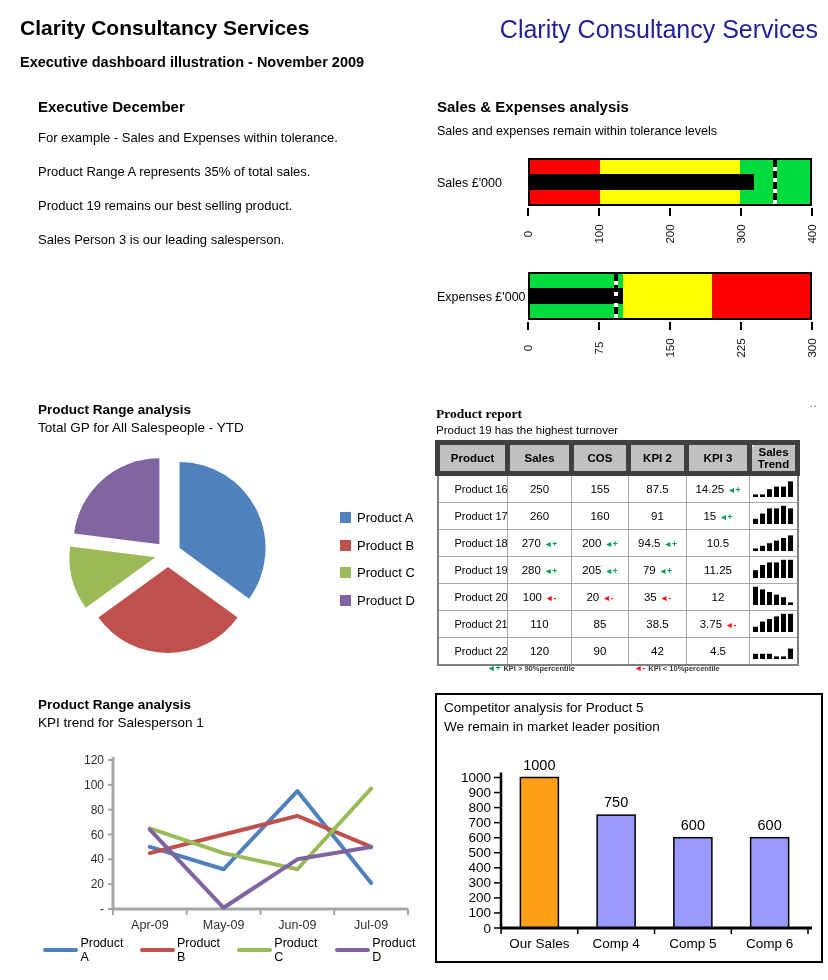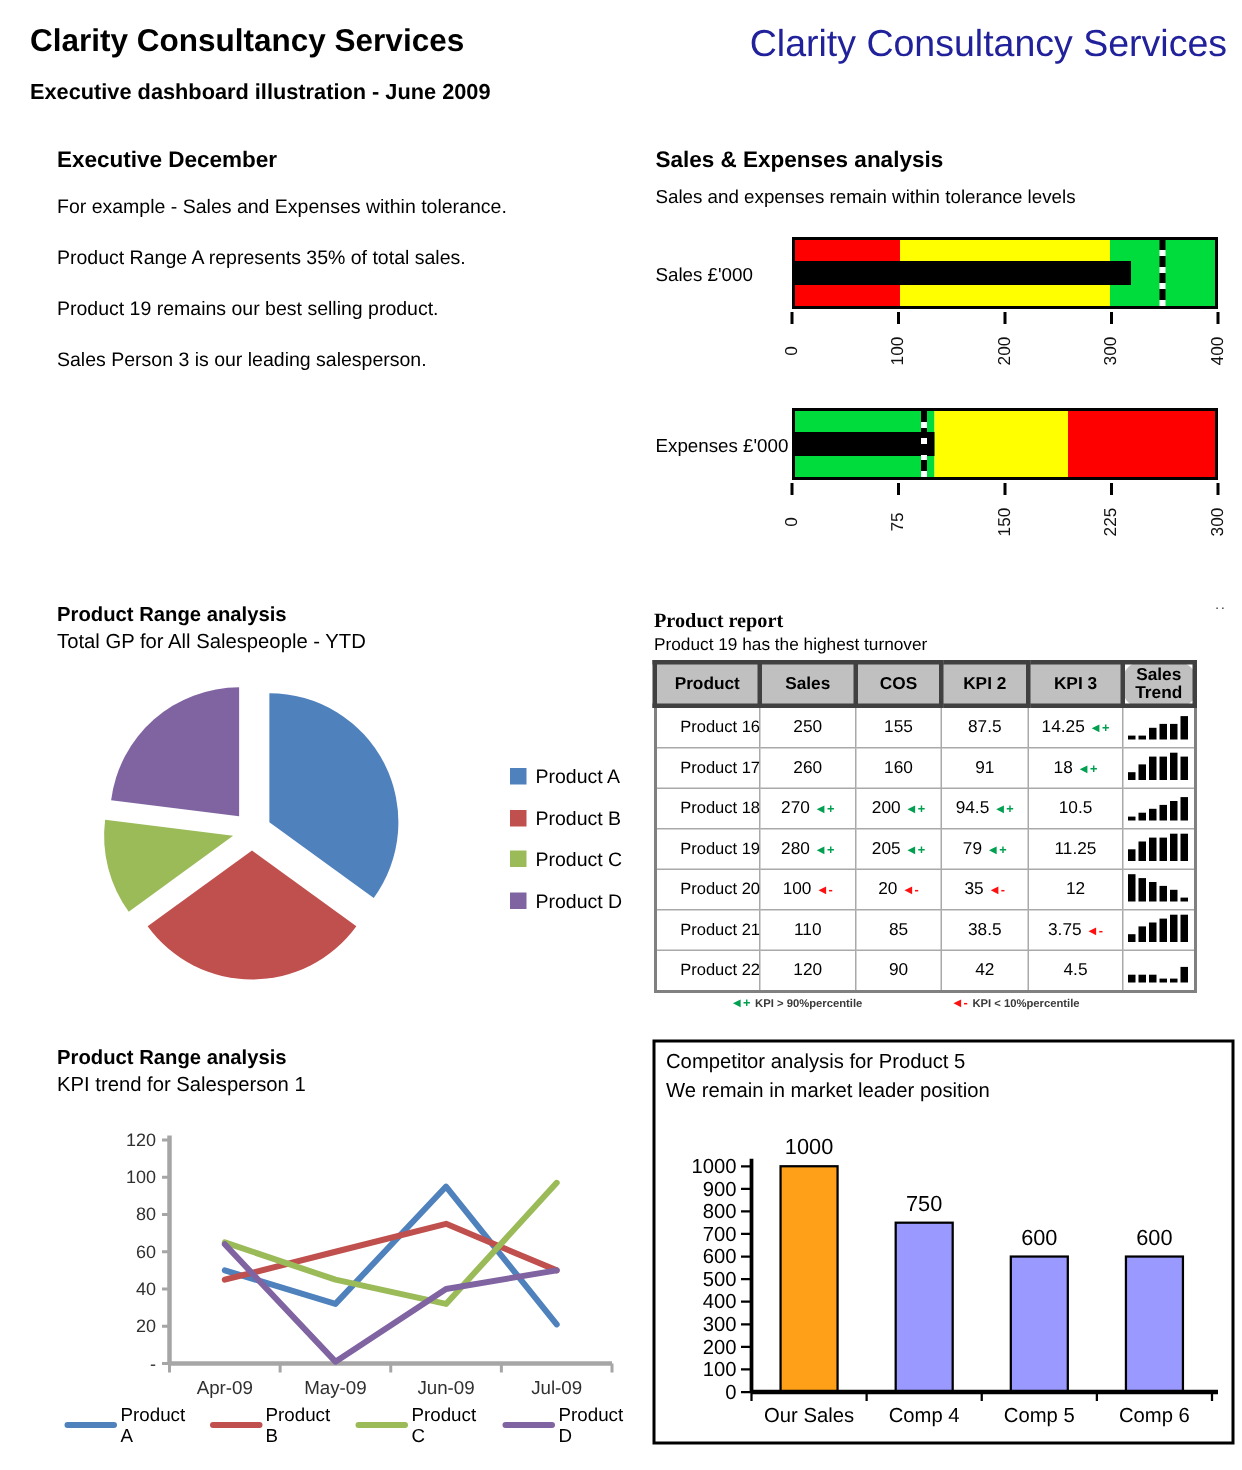--- a/index.html
+++ b/index.html
@@ -35,21 +35,21 @@
   .sec-title-md{font-size:13.5px;font-weight:bold;}
   .sec-sub-md{font-size:13.5px;}
   .plegend-item{display:flex;align-items:center;height:27.5px;}
   .plegend-swatch{width:11px;height:11px;margin-right:6px;}
   .plegend-label{font-size:13px;}
 
   
   .pr-title{font-family:"Liberation Serif",serif;font-size:13.5px;font-weight:bold;}
   .pr-sub{font-size:11.5px;}
   .pr-table{border-collapse:collapse;table-layout:fixed;width:360px;border:2px solid #808080;}
-  .pr-table th{background:#C0C0C0;border:3px solid #404040;font-size:11.5px;font-weight:bold;
+  .pr-table th{background:#C0C0C0;border:5px solid #404040;font-size:11.5px;font-weight:bold;
                padding:1px 2px;height:17px;text-align:center;}
   .pr-table td{border:1px solid #A9A9A9;height:26px;font-size:11.5px;text-align:center;
                padding:0 2px;white-space:nowrap;}
   .pr-table td.pname{text-align:center;padding-left:16px;font-size:11px;}
   .fup{color:#00A050;font-size:8.5px;font-weight:bold;margin-left:3px;}
   .fdown{color:#FF1010;font-size:8.5px;font-weight:bold;margin-left:3px;}
   .tbl-legend{font-size:7.5px;color:#3A3A3A;font-weight:bold;white-space:nowrap;}
   .corner-dots{font-size:10px;color:#444;letter-spacing:1px;}
 
   
@@ -63,21 +63,21 @@
   .comp-title{font-size:13.5px;line-height:19px;}
 
   svg text{font-family:"Liberation Sans",sans-serif;}
 </style>
 </head>
 <body>
 
 <div class="page">
 
   <div class="abs main-title" style="left:20px;top:16px;">Clarity Consultancy Services</div>
-  <div class="abs main-sub" style="left:20px;top:54px;">Executive dashboard illustration - June 2009</div>
+  <div class="abs main-sub" style="left:20px;top:54px;">Executive dashboard illustration - November 2009</div>
 
   <div class="abs logo" style="right:10px;top:16px;width:360px;">
     <div class="logo-title" style="color: rgb(33, 33, 156);">Clarity Consultancy Services</div>
   </div>
 
   <div class="abs sec-title-lg" style="left:38px;top:98px;">Executive December</div>
   <div class="abs" style="left:38px;top:121px;">
     <div class="exec-line">For example - Sales and Expenses within tolerance.</div>
     <div class="exec-line">Product Range A represents 35% of total sales.</div>
     <div class="exec-line">Product 19 remains our best selling product.</div>
@@ -199,21 +199,21 @@
               <rect x="22" y="8.6" width="5" height="10.4" fill="#000"></rect>
               <rect x="29" y="8.6" width="5" height="10.4" fill="#000"></rect>
               <rect x="36" y="3.3999999999999986" width="5" height="15.600000000000001" fill="#000"></rect>
             </svg></td>
         </tr>
         <tr>
           <td class="pname">Product 17</td>
           <td><span>260</span></td>
           <td><span>160</span></td>
           <td><span>91</span></td>
-          <td><span>18</span><span class="fup">◄+</span></td>
+          <td><span>15</span><span class="fup">◄+</span></td>
           <td><svg width="42" height="20" viewBox="0 0 42 20">
               <rect x="1" y="13.8" width="5" height="5.2" fill="#000"></rect>
               <rect x="8" y="8.6" width="5" height="10.4" fill="#000"></rect>
               <rect x="15" y="3.3999999999999986" width="5" height="15.600000000000001" fill="#000"></rect>
               <rect x="22" y="3.3999999999999986" width="5" height="15.600000000000001" fill="#000"></rect>
               <rect x="29" y="0.8000000000000007" width="5" height="18.2" fill="#000"></rect>
               <rect x="36" y="3.3999999999999986" width="5" height="15.600000000000001" fill="#000"></rect>
             </svg></td>
         </tr>
         <tr>

